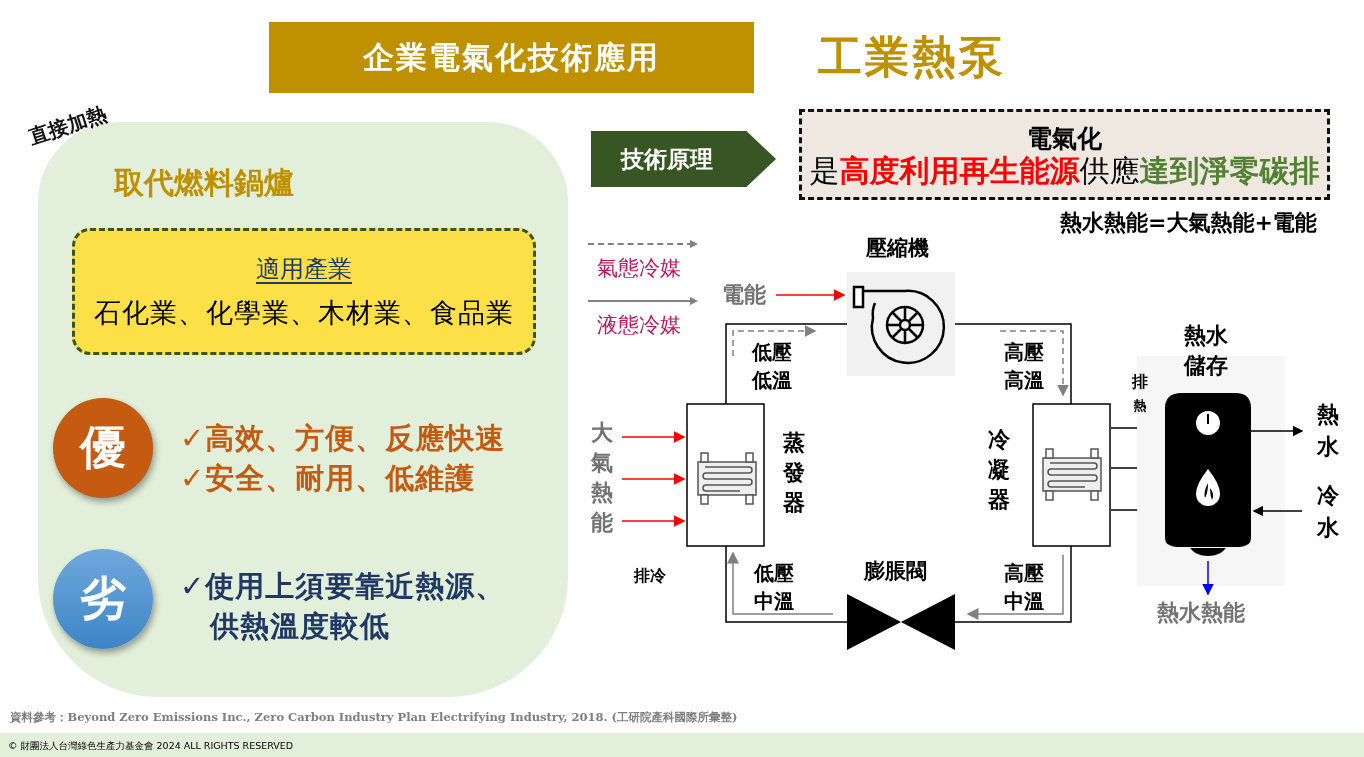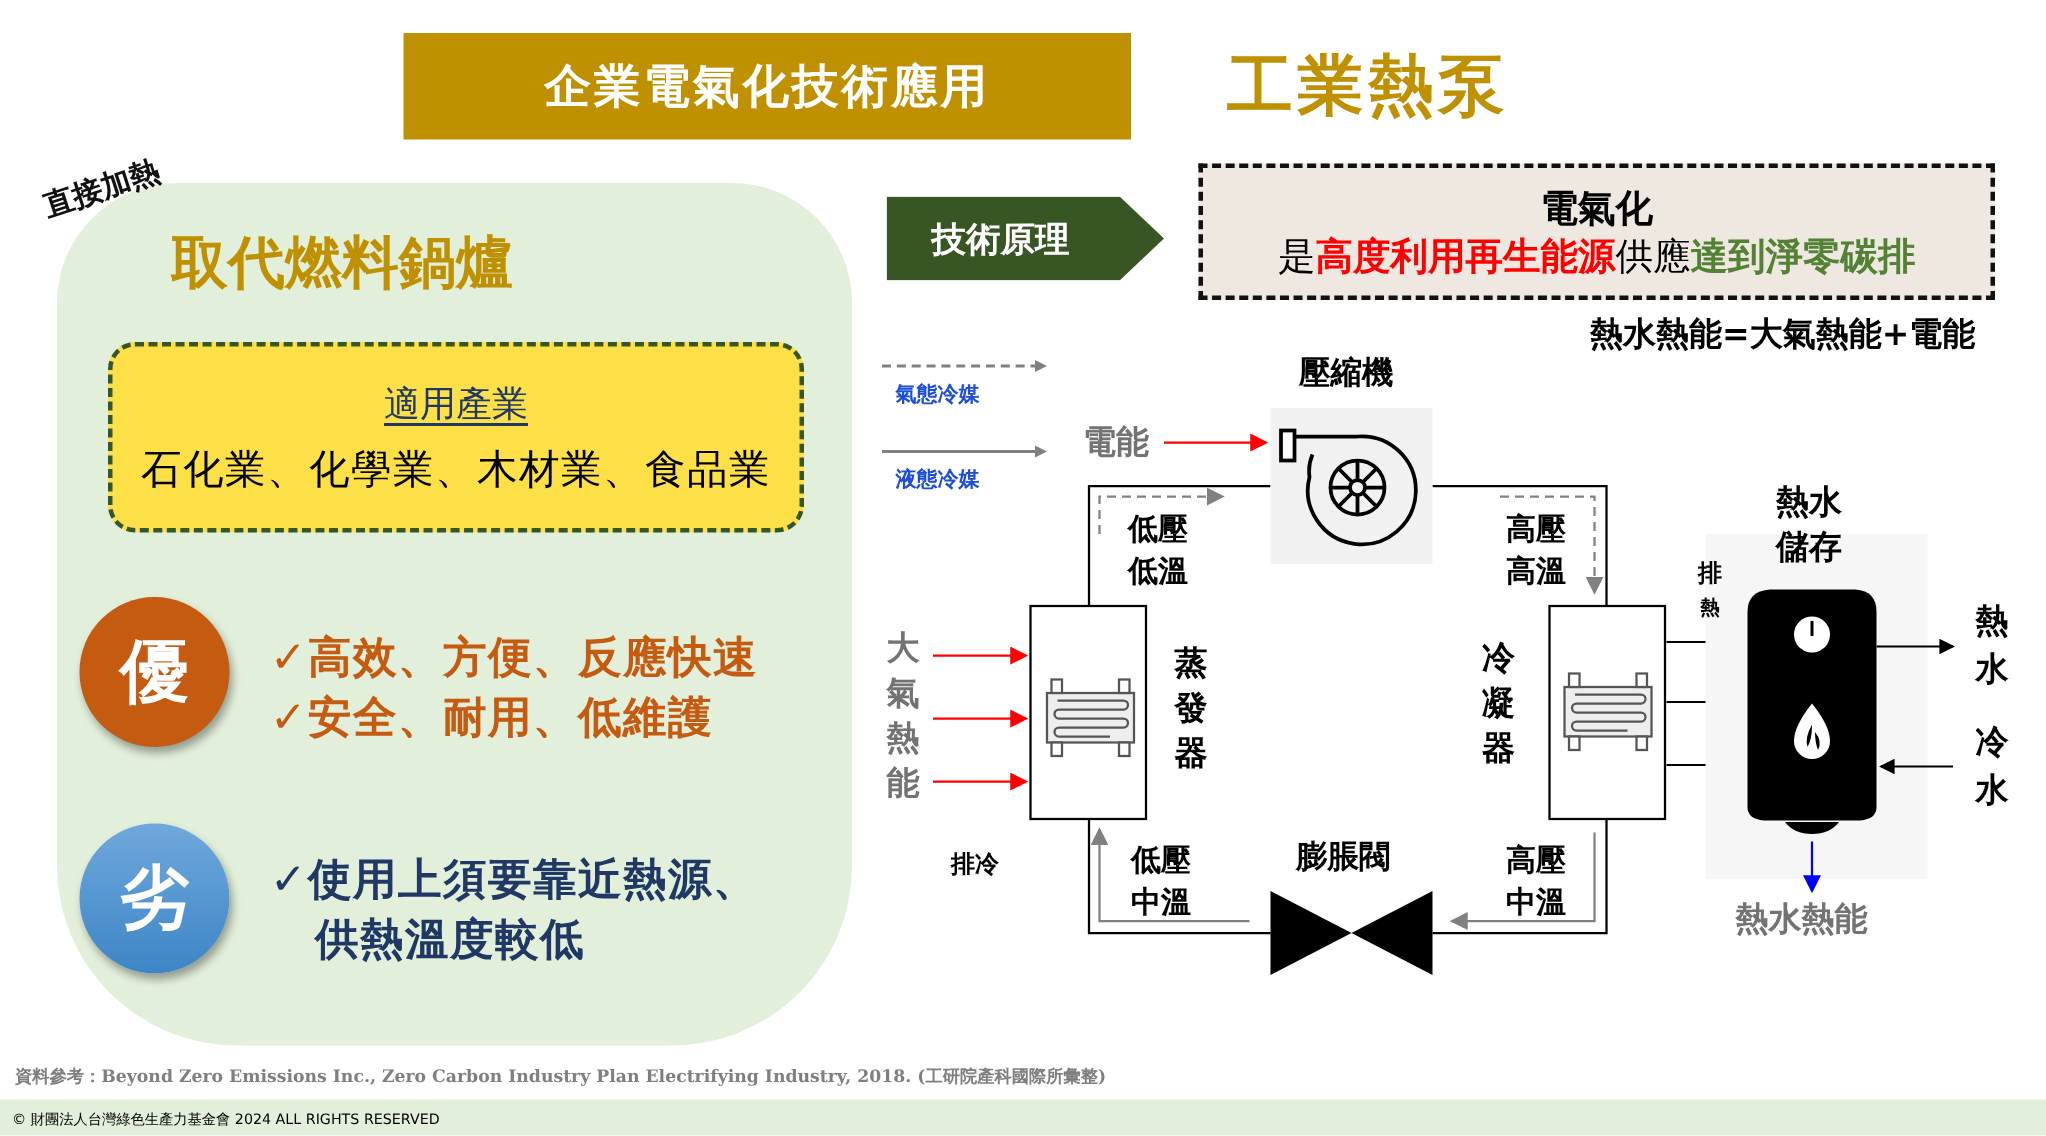--- a/index.html
+++ b/index.html
@@ -11,21 +11,21 @@
   .title-box { left: 269px; top: 22px; width: 485px; height: 71px; background: #bf9000; color: #fff;
     font-size: 31px; font-weight: bold; display: flex; align-items: center; justify-content: center; letter-spacing: 2px; }
   .title-sub { left: 818px; top: 24px; height: 66px; color: #bf9000; font-size: 44px; font-weight: bold;
     display: flex; align-items: center; letter-spacing: 3px; }
 
   
   .left-panel { left: 38px; top: 122px; width: 530px; height: 575px; background: #e2efda; border-radius: 80px 80px 120px 120px; }
   .direct-heat { left: 34px; top: 124px; font-size: 20px; font-weight: bold; transform: rotate(-18deg); transform-origin: left bottom; color: #111; }
   .headline { left: 108px; top: 150px; display: flex; align-items: baseline; }
   .headline .blue { color: #2e75b6; font-size: 46px; font-weight: bold; }
-  .headline .gold { color: #bf9000; font-size: 38px; font-weight: bold; margin-left: 6px; }
+  .headline .gold { color: #bf9000; font-size: 30px; font-weight: bold; margin-left: 6px; margin-top: 13px; }
 
   .industry-box { left: 72px; top: 228px; width: 464px; height: 127px; background: #fde047; border: 3px dashed #375623; border-radius: 18px;
     display: flex; flex-direction: column; align-items: center; justify-content: center; }
   .industry-title { font-size: 24px; color: #1f3864; text-decoration: underline; text-underline-offset: 5px; margin-bottom: 10px; }
   .industry-list { font-size: 27px; color: #000; letter-spacing: 1px; }
 
   .circle { width: 100px; height: 100px; border-radius: 50%; display: flex; align-items: center; justify-content: center;
     color: #fff; font-size: 46px; font-weight: bold; box-shadow: 2px 4px 6px rgba(0,0,0,0.35); }
   .circle.pro { left: 53px; top: 398px; background: #c55a11; }
   .circle.con { left: 53px; top: 549px; background: linear-gradient(#6fa8dc, #3d85c6); }
@@ -33,30 +33,30 @@
   .pros { left: 180px; top: 418px; color: #c55a11; font-size: 29px; font-weight: bold; line-height: 40px; letter-spacing: 1px; }
   .cons { left: 180px; top: 566px; color: #1f3864; font-size: 29px; font-weight: bold; line-height: 40px; letter-spacing: 1px; }
   .cons .indent { padding-left: 30px; }
 
   
   .principle { left: 591px; top: 131px; width: 185px; height: 56px; background: #375623; color: #fff; font-size: 23px; font-weight: bold;
     clip-path: polygon(0 0, 84% 0, 100% 50%, 84% 100%, 0 100%); display: flex; align-items: center; padding-left: 30px; }
   .elec-box { left: 799px; top: 109px; width: 531px; height: 91px; background: #efe8e1; border: 3px dashed #111;
     display: flex; flex-direction: column; align-items: center; justify-content: center; }
   .elec-title { font-size: 25px; font-weight: bold; line-height: 32px; }
-  .elec-line { font-size: 25px; line-height: 32px; font-weight: bold; }
+  .elec-line { font-size: 30px; line-height: 32px; font-weight: bold; }
   .elec-line .red { color: #ff0000; }
   .elec-line .green { color: #548235; }
   .elec-line .plain { color: #000; font-weight: normal; }
   .equation { left: 1060px; top: 208px; font-size: 22px; font-weight: bold; }
 
   .legend-gas-line { left: 588px; top: 243px; width: 105px; border-top: 2px dashed #808080; }
   .legend-liq-line { left: 588px; top: 300px; width: 105px; border-top: 2px solid #808080; }
   .legend-arrow { width: 0; height: 0; border-top: 4px solid transparent; border-bottom: 4px solid transparent; border-left: 8px solid #808080; }
-  .legend-label { font-size: 14px; font-weight: bold; color: #1d4ed8; }
+  .legend-label { font-size: 21px; font-weight: normal; color: #be185d; }
 
   .label { font-size: 20px; font-weight: bold; color: #000; line-height: 28px; }
   .red-label { color: #737373; font-size: 22px; font-weight: bold; }
   .vert { writing-mode: horizontal-tb; width: 26px; text-align: center; line-height: 30px; }
 
   
   .ref { left: 10px; top: 710px; font-family: "DejaVu Serif", "Liberation Serif", serif; font-size: 11.5px; font-weight: bold; color: #7f7f7f; }
   .footer { left: 0; top: 733px; width: 1364px; height: 24px; background: #e2efda; }
   .footer-text { left: 8px; top: 740px; font-size: 9.5px; color: #000; }
 </style>

